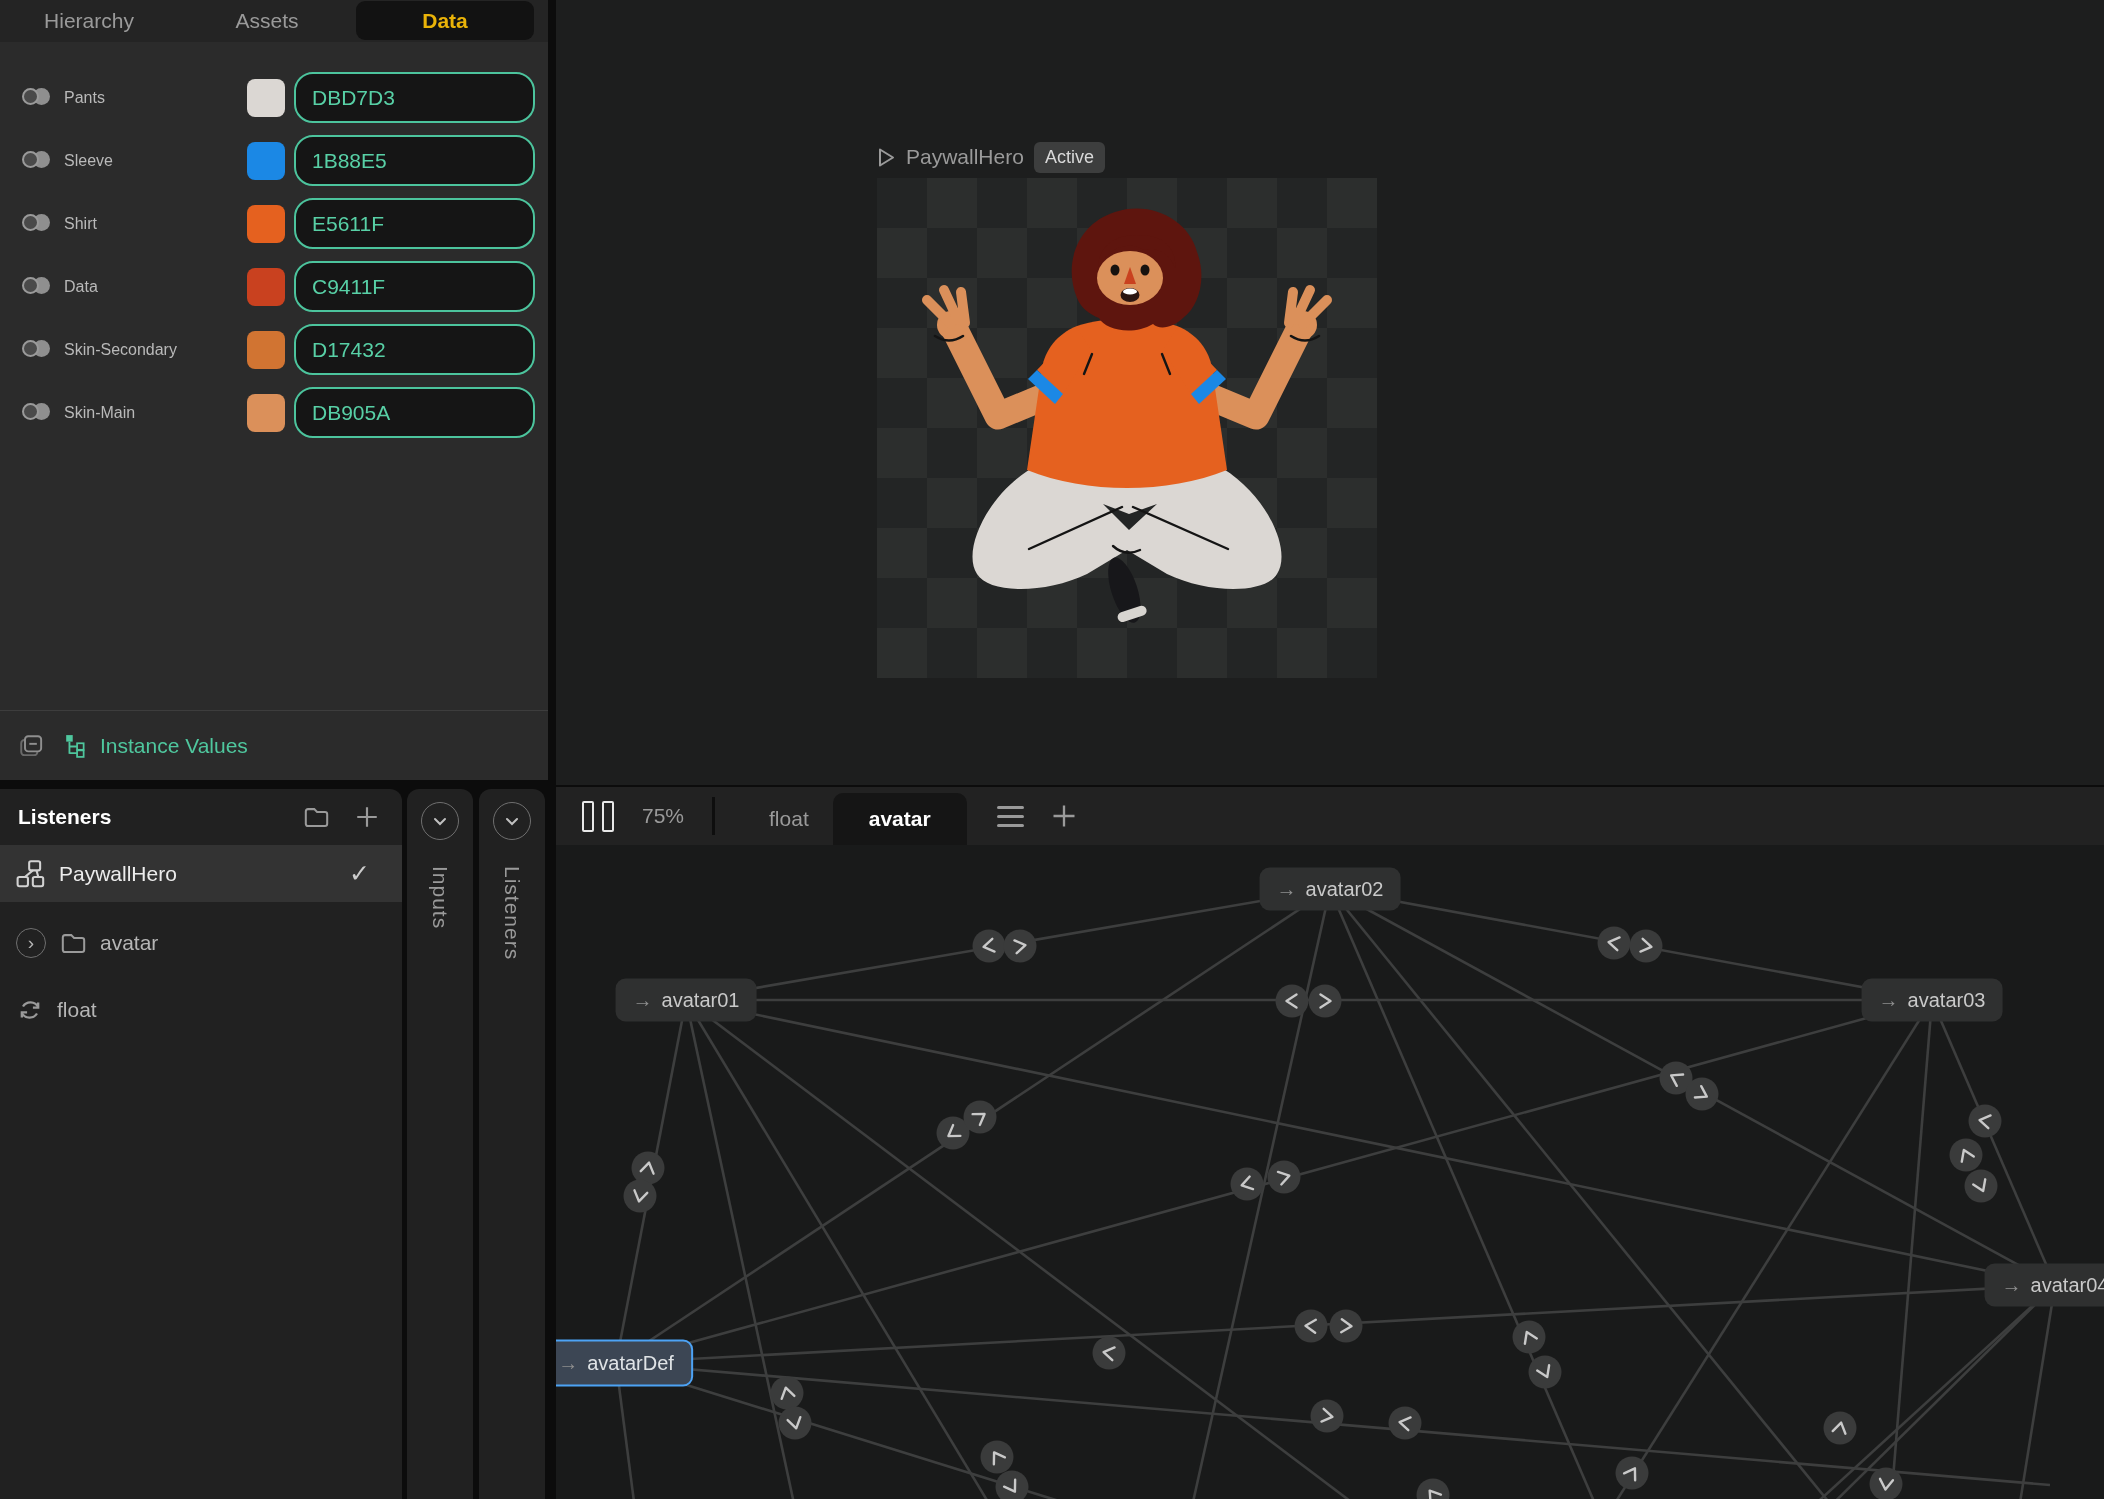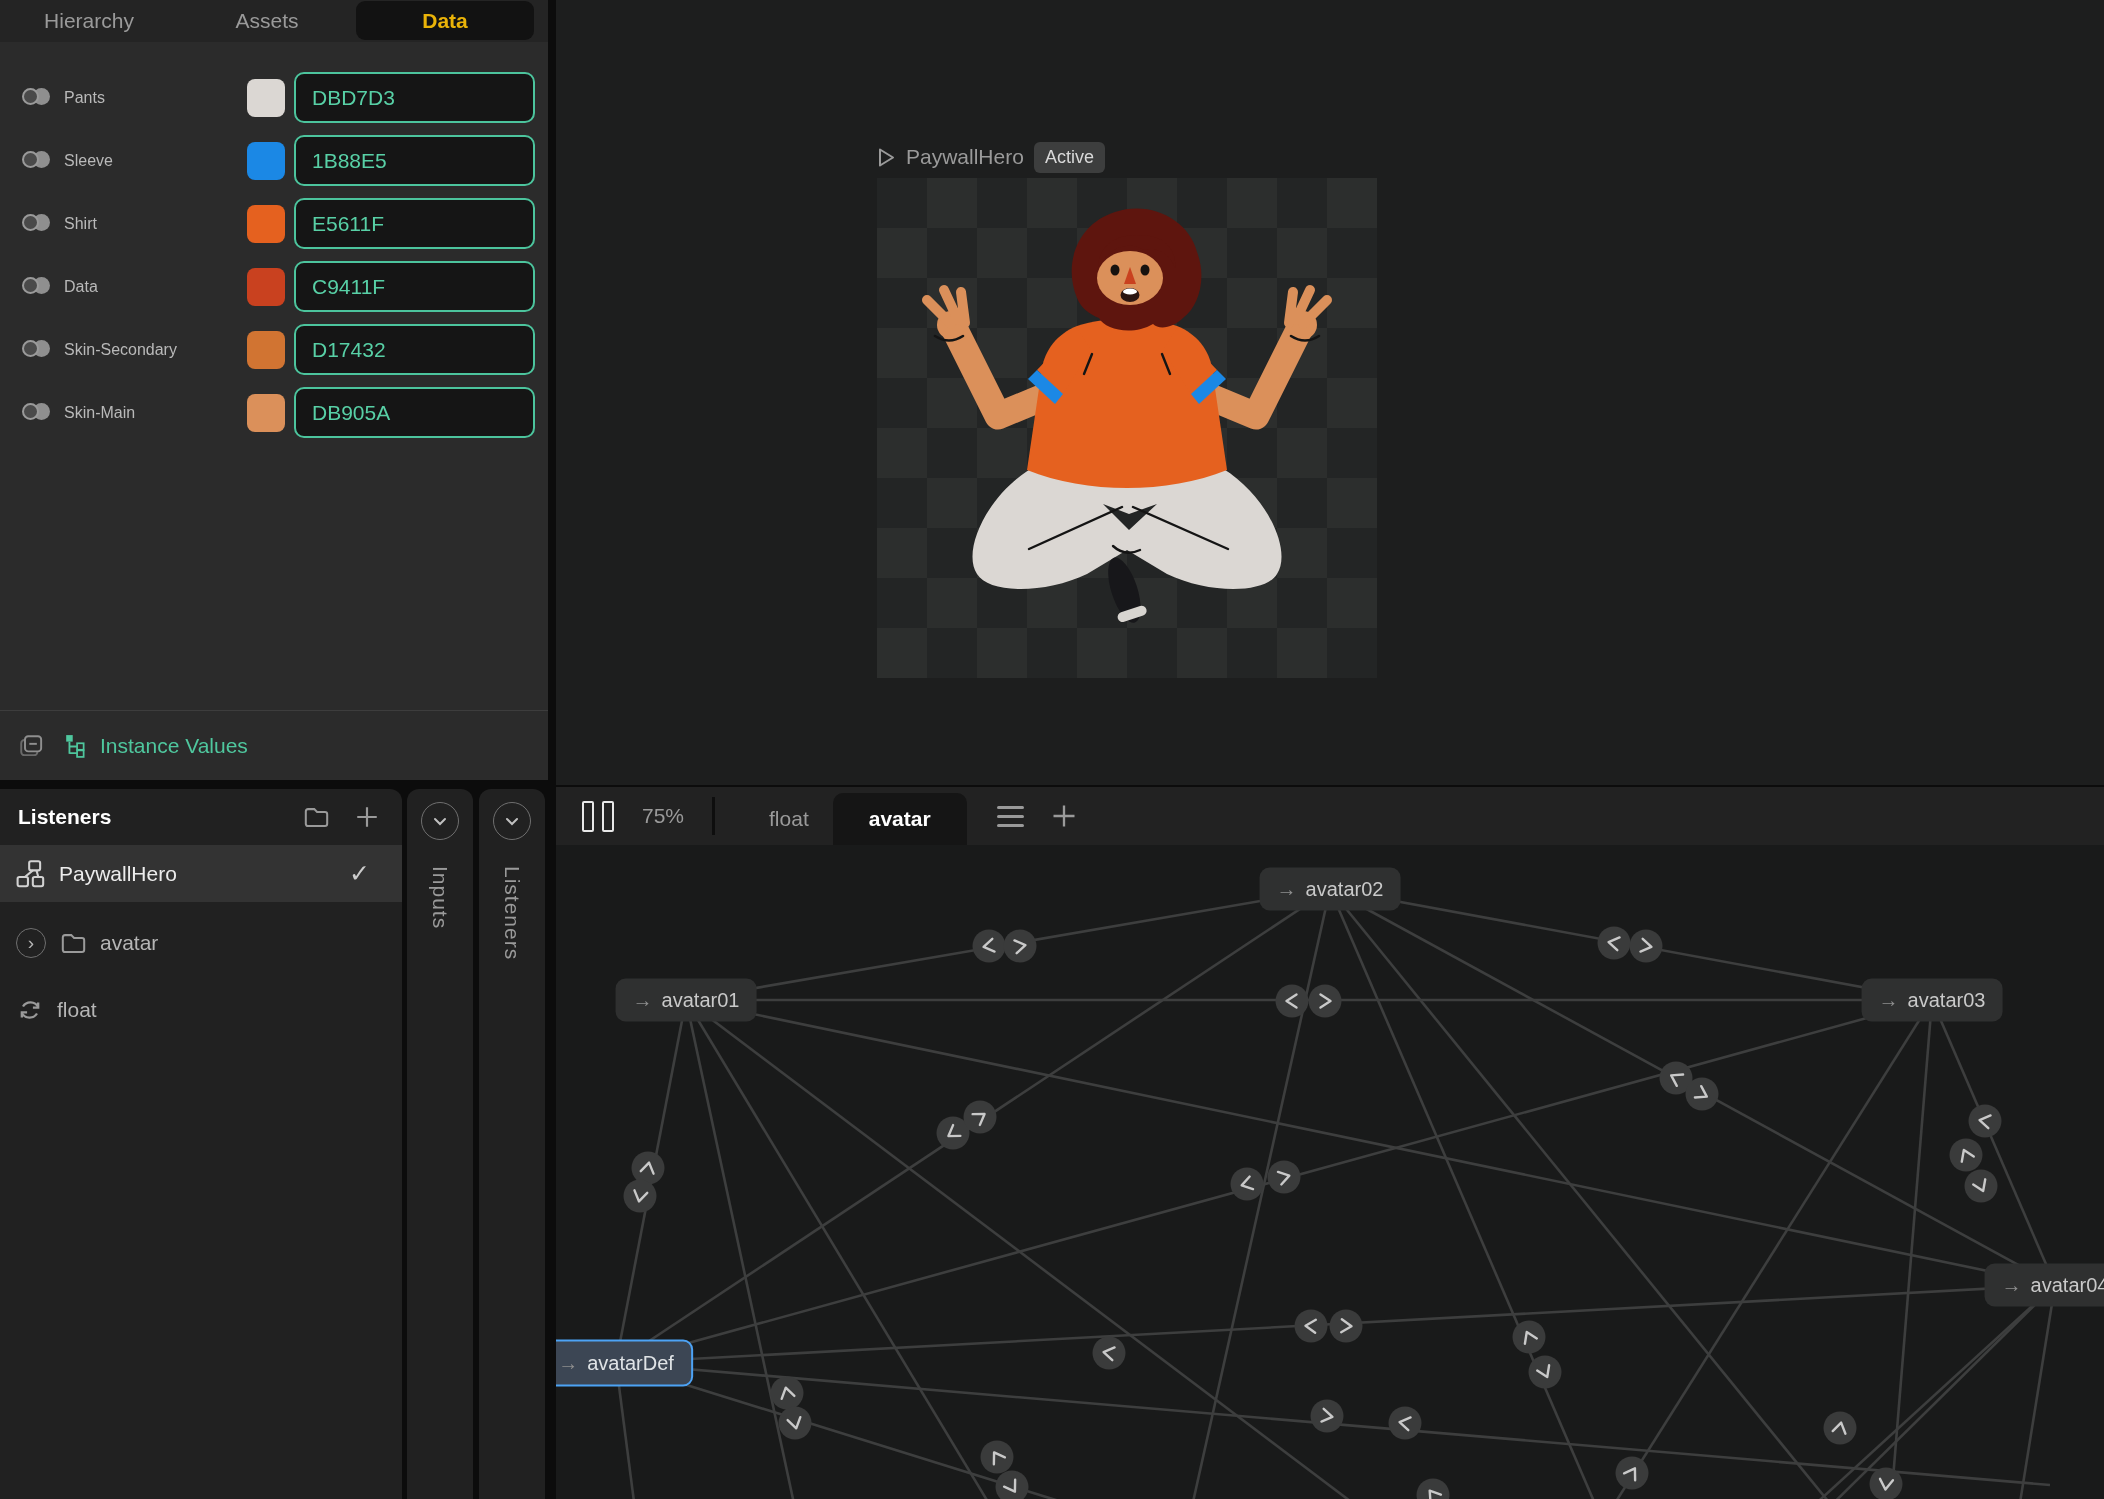--- a/index.html
+++ b/index.html
@@ -14,21 +14,21 @@
          font-size:21px; color:#9a9a9a; cursor:default; }
   .tab.active { background:#121212; border-radius:9px; color:#eab308; font-weight:bold; margin:1px 14px 2px 0; }
   #data-rows { padding-top:24px; }
   .data-row { height:63px; display:flex; align-items:center; padding:0 13px 0 22px; }
   .vicon { width:30px; height:24px; position:relative; margin-right:12px; flex:0 0 auto; }
   .vicon .c1 { position:absolute; left:11px; top:2px; width:17px; height:17px; border-radius:50%; background:#8f8f8f; }
   .vicon .c2 { position:absolute; left:0; top:2px; width:17px; height:17px; border-radius:50%;
                background:#4a4a4a; border:2px solid #9a9a9a; }
   .data-label { font-size:16px; color:#b9b9b9; flex:1 1 auto; }
   .swatch { width:38px; height:38px; border-radius:8px; margin-right:9px; flex:0 0 auto; }
-  .hexinput { width:241px; height:51px; background:#151515; border:2px solid #4cc49d; border-radius:10px;
+  .hexinput { width:241px; height:51px; background:#151515; border:2px solid #4cc49d; border-radius:19px;
               color:#58d0a6; font-size:21px; padding:0 0 0 16px; outline:none;
               font-family:"Liberation Sans","DejaVu Sans",sans-serif; }
   #instance-row { position:absolute; left:0; bottom:0; width:100%; height:70px; border-top:1px solid #3d3d3d;
                   display:flex; align-items:center; padding-left:18px; }
   #instance-row .label { color:#4fc79e; font-size:21px; margin-left:12px;text-align:center; }
 
   
   #panel-animations { left:0; top:789px; width:402px; height:710px; background:#212121;
                       border-radius:0 12px 0 0; }
   #anim-header { height:56px; display:flex; align-items:center; padding:0 22px 0 18px; }

